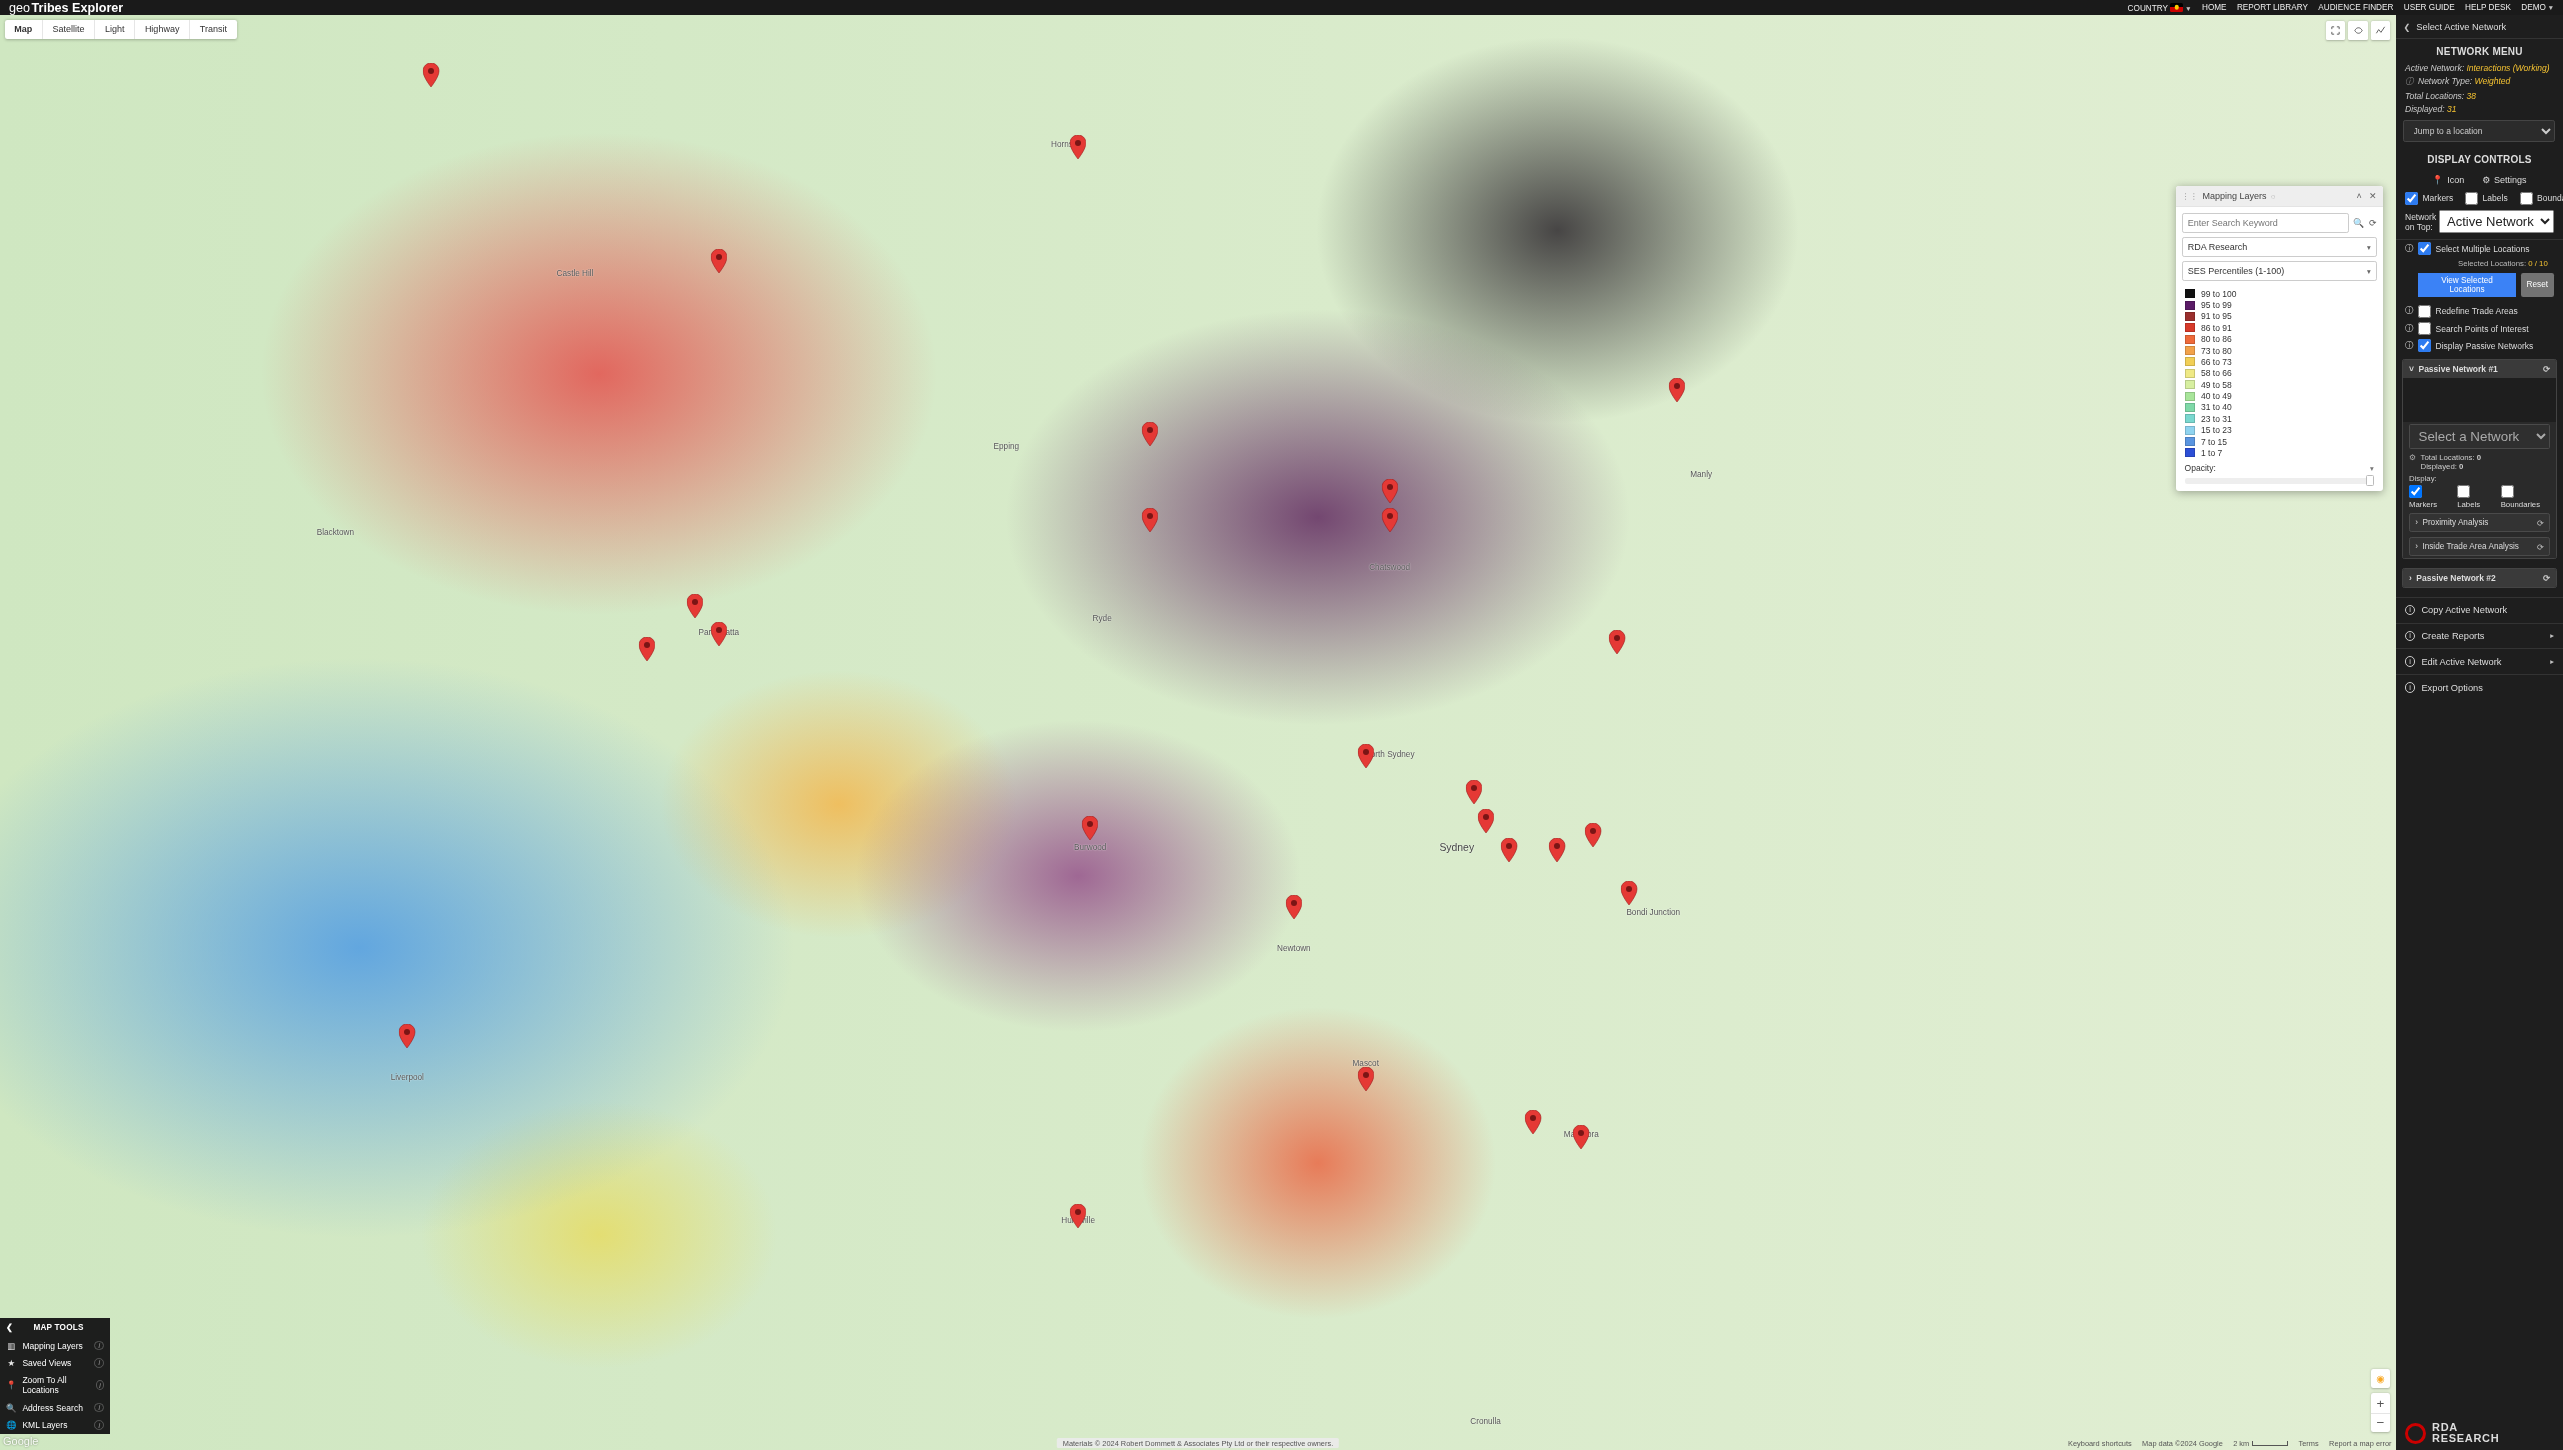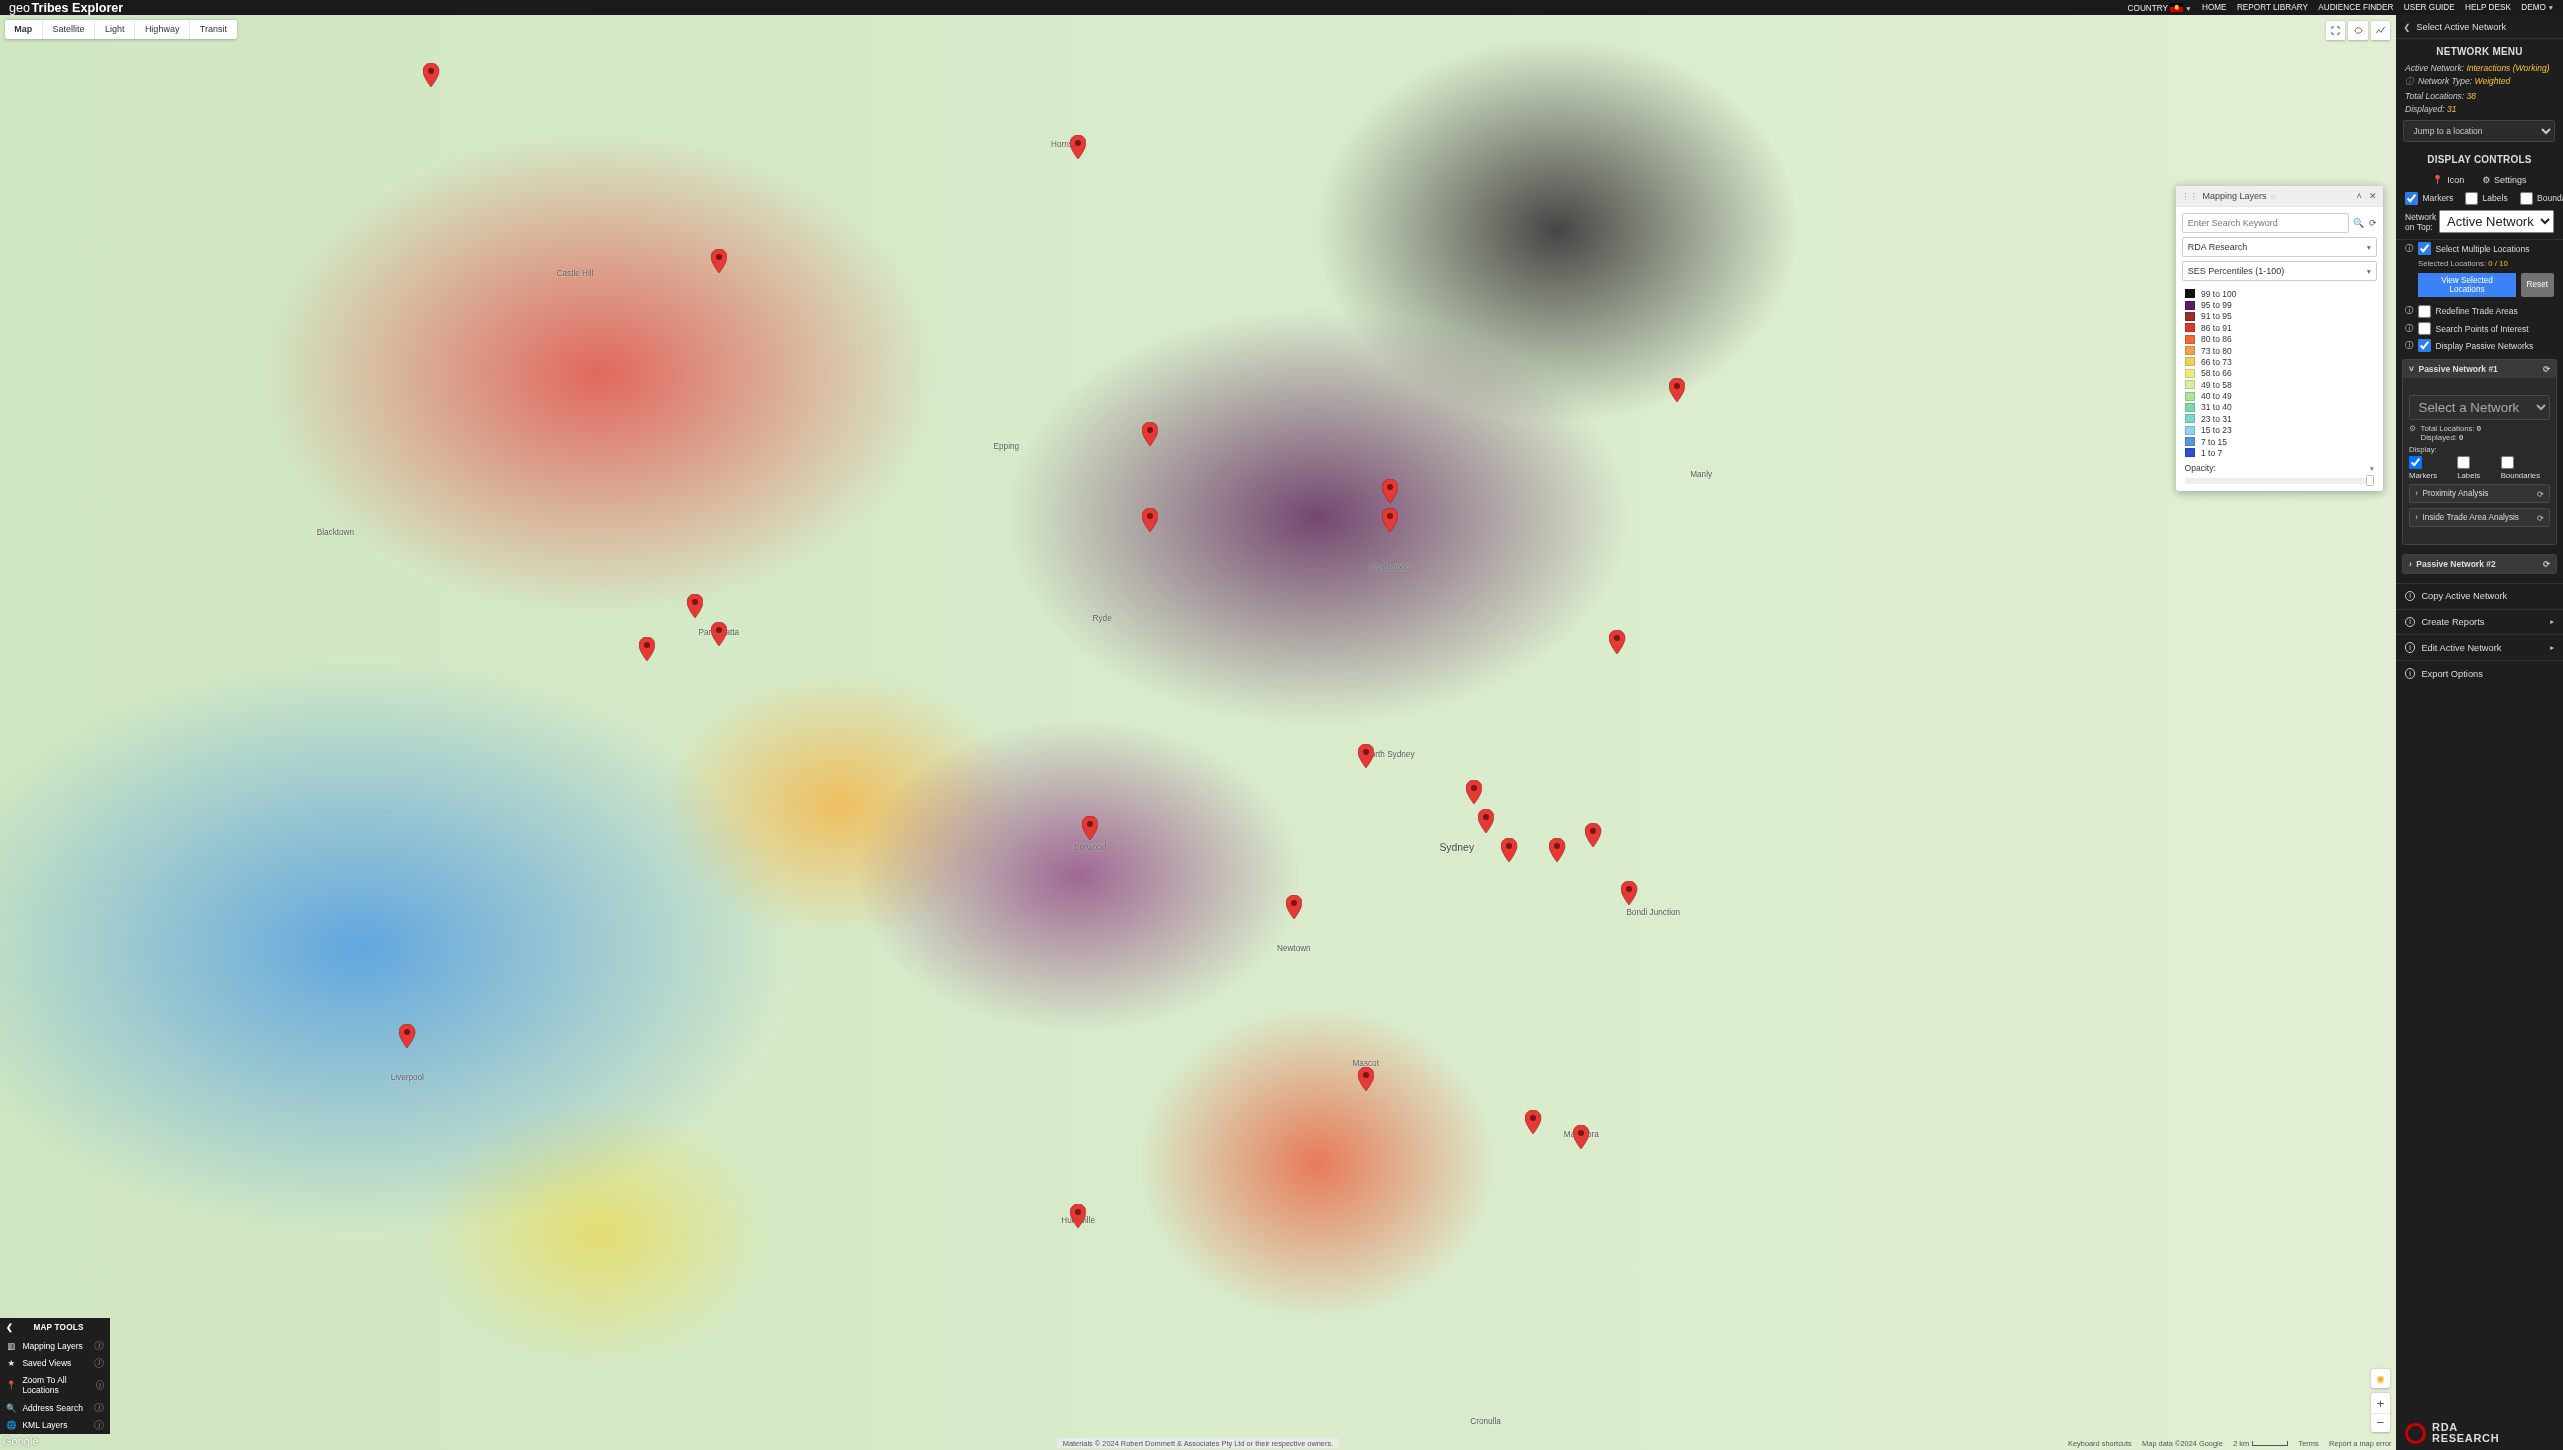--- a/index.html
+++ b/index.html
@@ -112,29 +112,29 @@
 .side .info{font-size:8.5px;padding:1.5px 9px;color:#ccc;font-style:italic;}
 .side .info .y{color:#f4c232;}
 .side .info .i{opacity:.6;margin-right:4.5px;}
 .select-dark{margin:4.5px 7.4px;display:block;width:calc(100% - 15px);background:#2b2b2b;color:#ccc;border:0.7px solid #444;border-radius:2.2px;padding:3.7px 5.2px;font-size:8.5px;}
 .chkline{display:flex;align-items:center;gap:4.5px;padding:2.2px 9px;font-size:8.5px;}
 .chkline input{accent-color:#2d7bf0;}
 .icn-settings{display:flex;gap:18px;justify-content:center;padding:6px 0 4.5px;font-size:9px;}
 .icn-settings span{display:flex;align-items:center;gap:3.7px;cursor:pointer;}
 .ntop{display:flex;align-items:center;gap:2px;padding:3px 9px 6px;font-size:8.5px;}
 .ntop select{flex:1;background:#fff;color:#222;border:0.7px solid #888;border-radius:1.5px;padding:2.2px 3px;font-size:13px;}
-.subline{padding:1.5px 9px 1.5px 22px;font-size:7.8px;color:#bbb;}
+.subline{padding:1.5px 9px 1.5px 22px;font-size:7.8px;color:#bbb;margin-left:40px;}
 .btn-green{background:#3b82f6;color:#fff;border:0;border-radius:0;padding:3px 6px;font-size:8.2px;cursor:pointer;}
 .btn-red{background:#737373;color:#fff;border:0;border-radius:2.2px;padding:3px 6px;font-size:8.2px;cursor:pointer;}
 .btnsrow{display:flex;gap:4.5px;padding:3px 9px 6px 22px;}
 
 .pn{margin:4.5px 6px;border:0.7px solid #444;border-radius:2.2px;overflow:hidden;}
 .pn-hdr{display:flex;align-items:center;gap:4.5px;background:#3a3a3a;padding:3.7px 6px;font-size:8.5px;font-weight:600;cursor:pointer;}
 .pn-hdr .ref{margin-left:auto;opacity:.85;}
-.pn-body{background:#2a2a2a;padding:17px 6px;font-size:8.2px;}
+.pn-body{background:#2a2a2a;padding:2px 6px;font-size:8.2px;margin-top:44px;}
 .pn-body .mini-sel{width:100%;background:#2f2f2f;border:0.7px solid #4a4a4a;color:#aaa;border-radius:1.5px;padding:3px 4.5px;margin-bottom:4.5px;}
 .pn-body .statline{display:flex;align-items:flex-start;gap:4.5px;color:#ccc;font-size:7.8px;margin-bottom:3px;}
 .pn-body .statline .gear{opacity:.8;}
 .pn-body .dlbl{color:#ccc;font-size:7.8px;margin-bottom:1.5px;}
 .pn-body .cks{display:flex;gap:9px;align-items:center;font-size:7.8px;}
 .pn-sub{display:flex;align-items:center;gap:4.5px;background:#333;margin-top:4.5px;border:0.7px solid #4a4a4a;border-radius:2.2px;padding:3.7px 5.2px;font-size:8.2px;cursor:pointer;}
 .pn-sub .ref{margin-left:auto;opacity:.85;}
 .side .action{display:flex;align-items:center;gap:6px;padding:7.4px 9px;font-size:9.3px;cursor:pointer;}
 .side .action .arr{margin-left:auto;font-size:7.4px;opacity:.85;}
 .side .action .qi{width:10.4px;height:10.4px;border:1px solid #ccc;border-radius:50%;display:flex;align-items:center;justify-content:center;font-size:7.4px;}

